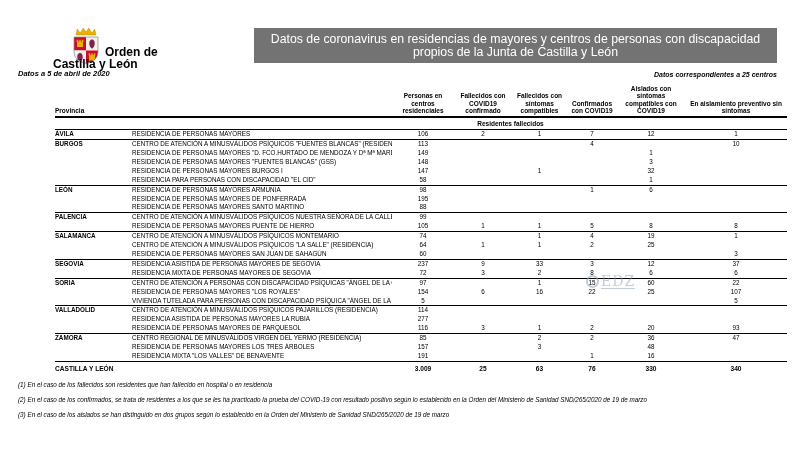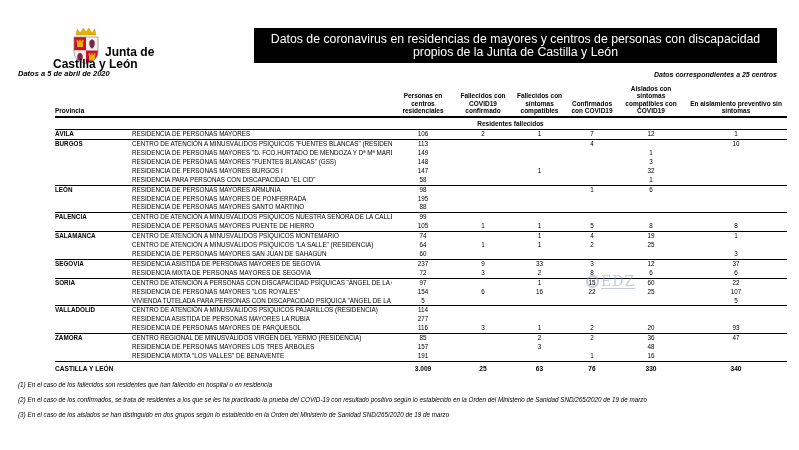--- a/index.html
+++ b/index.html
@@ -84,24 +84,24 @@
           <rect x="22.8" y="27.3" width="1.6" height="2.2"></rect>
       </g>
       <g fill="#7A2550">
         <path d="M21 13.2 q3.2 1 2.7 5.2 q-.5 3.2 -2.7 4.3 q-2.2 -1.1 -2.7 -4.3 q-.5 -4.2 2.7 -5.2"></path>
         <path d="M9 26.7 q3.2 1 2.7 5.2 q-.5 3.2 -2.7 4.3 q-2.2 -1.1 -2.7 -4.3 q-.5 -4.2 2.7 -5.2"></path>
       </g>
     </g>
     <path d="M3 11 H27 V26 Q27 35 15 37.5 Q3 35 3 26 Z" fill="none" stroke="#8a8a8a" stroke-width="0.7"></path>
   </svg>
 </div>
-<div class="logo-line1">Junta de</div>
+<div class="logo-line1">Orden de</div>
 <div class="logo-line2">Castilla y León</div>
 
-<div class="banner" style="background: #000000; color: rgb(255, 255, 255);">Datos de coronavirus en residencias de mayores y centros de personas con discapacidad propios de la Junta de Castilla y León</div>
+<div class="banner" style="background: #737373; color: rgb(255, 255, 255);">Datos de coronavirus en residencias de mayores y centros de personas con discapacidad propios de la Junta de Castilla y León</div>
 
 <div class="date-note">Datos a 5 de abril de 2020</div>
 <div class="centers-note">Datos correspondientes a 25 centros</div>
 
 <div class="table-wrap">
   <table>
     <colgroup>
       <col class="c-prov">
         <col class="c-name">
       <col class="c1">

